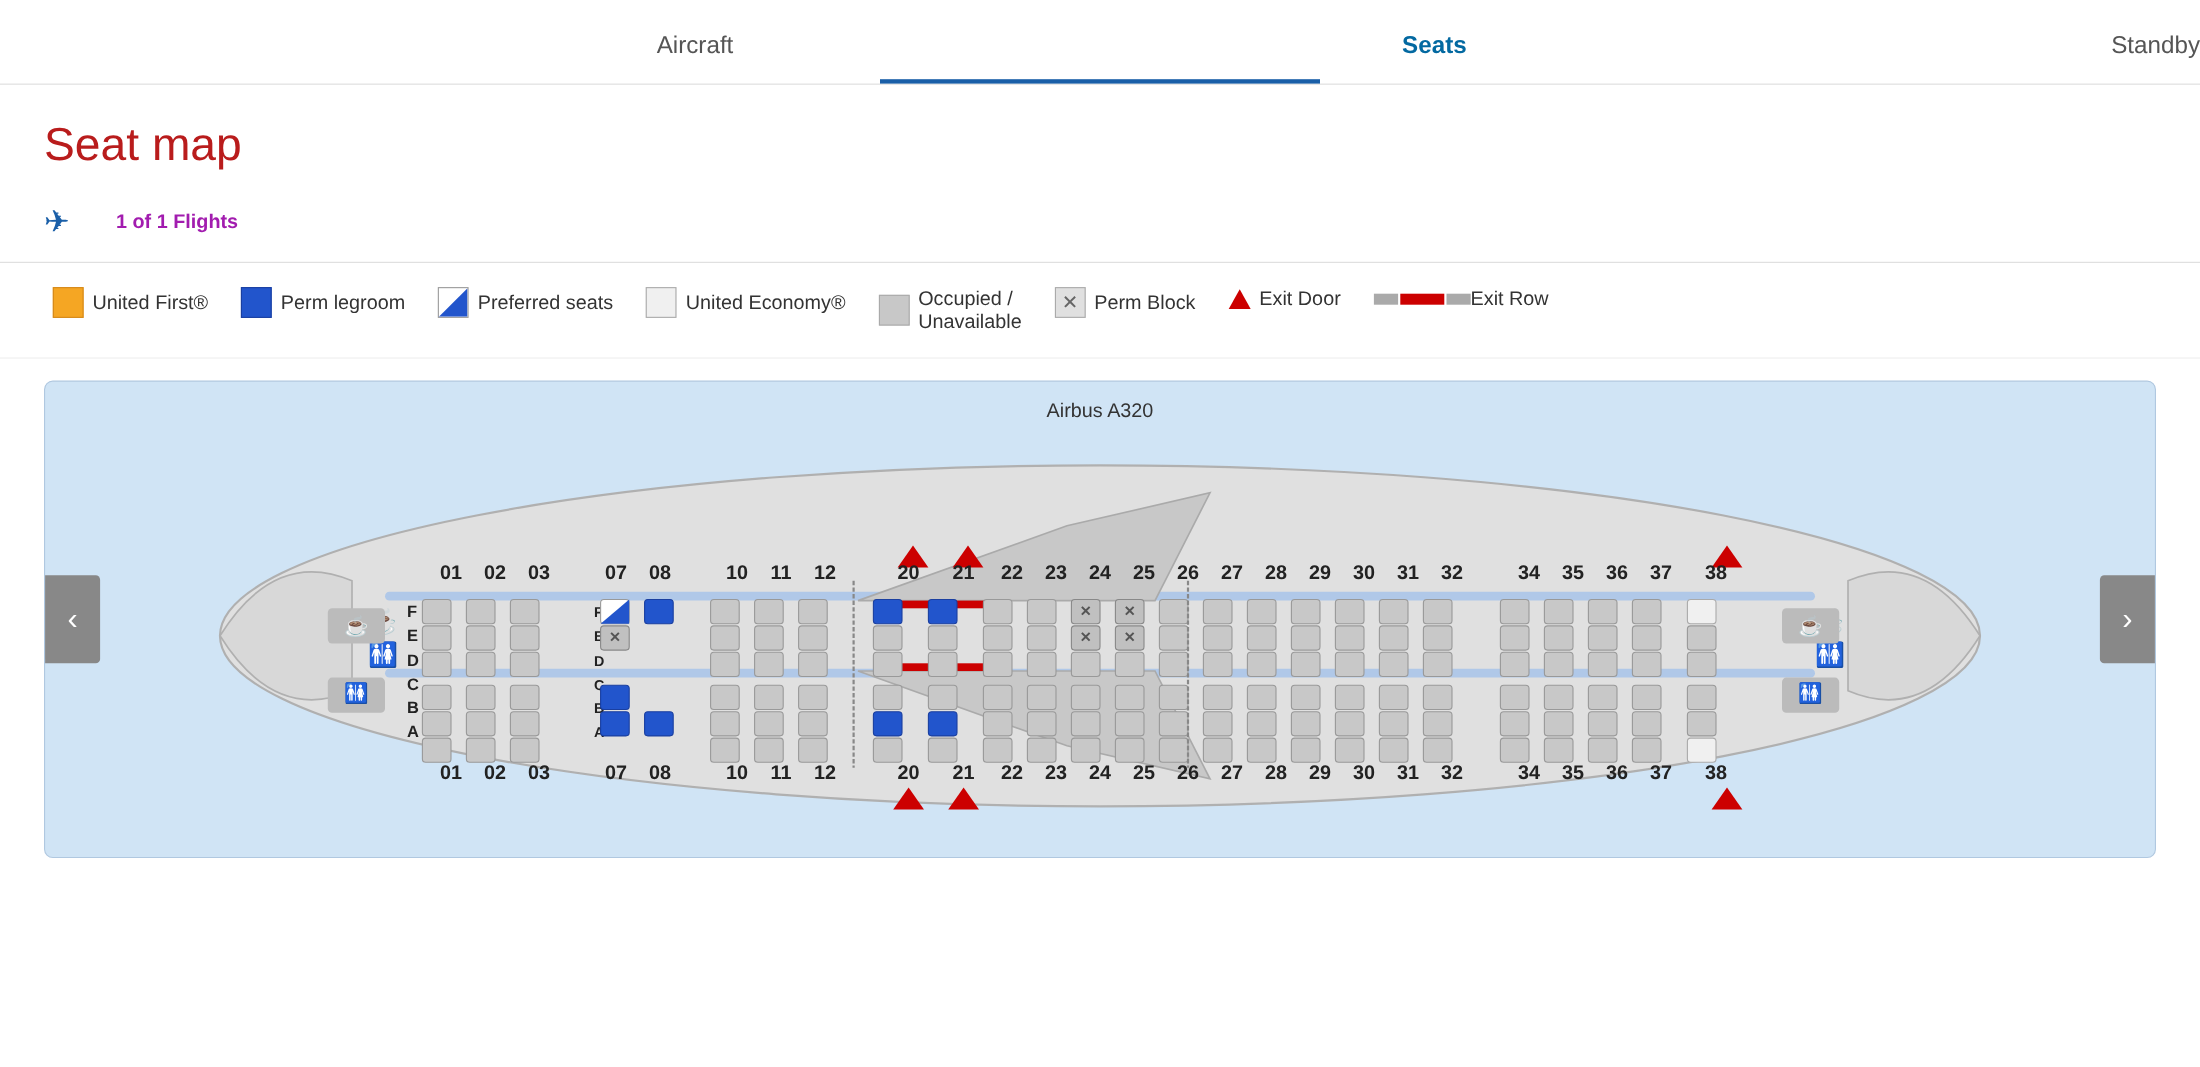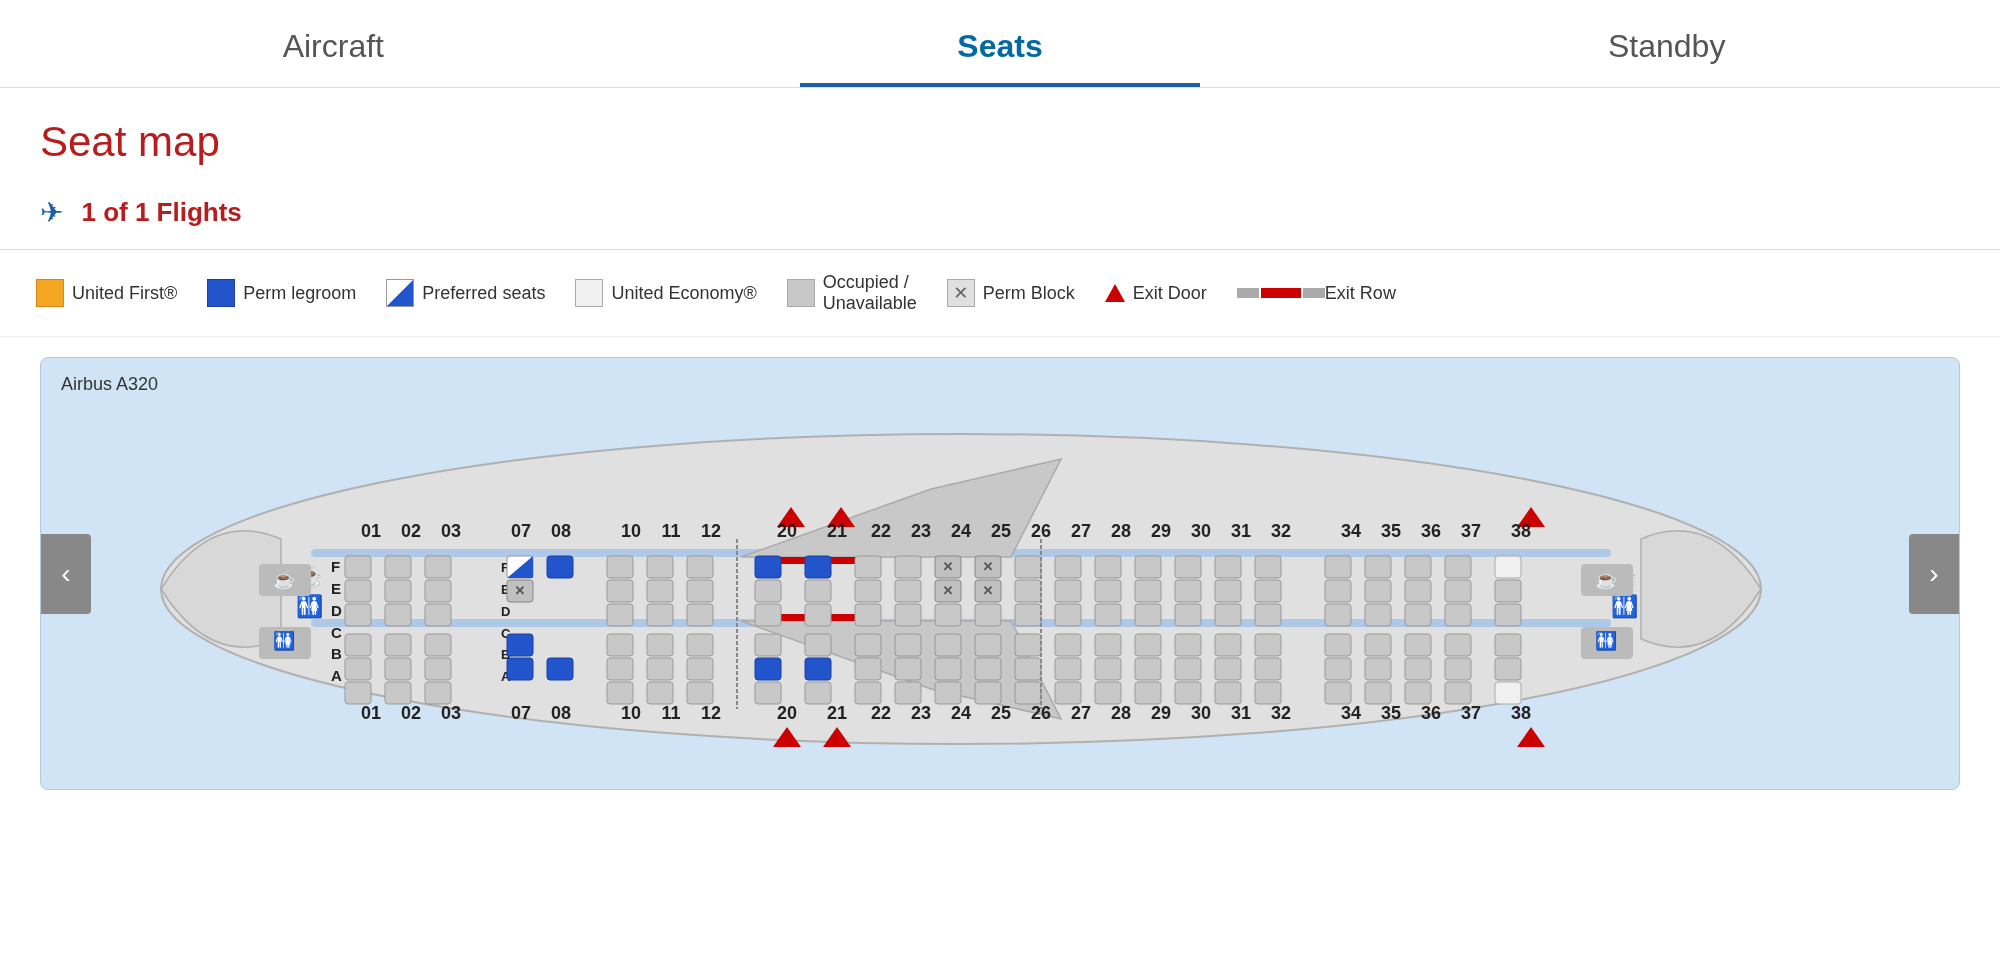--- a/index.html
+++ b/index.html
@@ -6,23 +6,23 @@
     body { font-family: Arial, sans-serif; background: #fff; color: #333; width: 2000px; }
 
     
     .top-nav {
       display: flex;
       border-bottom: 1px solid #ddd;
       padding: 0;
     }
     .nav-item {
       flex: 1;
-      text-align: center;
+      text-align: right;
       padding: 28px 0 22px;
-      font-size: 32px;
+      font-size: 22px;
       color: #555;
       cursor: pointer;
       position: relative;
     }
     .nav-item.active {
       font-weight: bold;
       color: #0369a1;
     }
     .nav-item.active::after {
       content: '';
@@ -52,30 +52,31 @@
     }
     .flight-icon {
       font-size: 28px;
       color: #1a5fa8;
     }
     .flight-text {
       font-size: 22px;
       font-weight: bold;
     }
     .flights-count {
-      color: #b91c1c;
+      color: #a21caf;
       font-weight: bold;
-      font-size: 26px;
+      font-size: 18px;
+      margin-left: 24px;
     }
 
     
     .legend {
       display: flex;
-      align-items: center;
-      padding: 22px 36px;
+      align-items: flex-start;
+      padding: 22px 48px;
       gap: 30px;
       border-bottom: 1px solid #eee;
       flex-wrap: wrap;
     }
     .legend-item {
       display: flex;
       align-items: center;
       gap: 8px;
       font-size: 18px;
     }
@@ -120,20 +121,21 @@
     }
     .legend-exit-row {
       display: flex;
       align-items: center;
       gap: 0;
     }
 
     
     .seat-map-wrapper {
       padding: 20px 40px 40px;
+      text-align: center;
     }
     .seat-map-outer {
       background: #d0e4f5;
       border: 1px solid #b0c8e0;
       border-radius: 8px;
       padding: 16px 0 16px;
       position: relative;
     }
     .aircraft-label {
       font-size: 18px;

